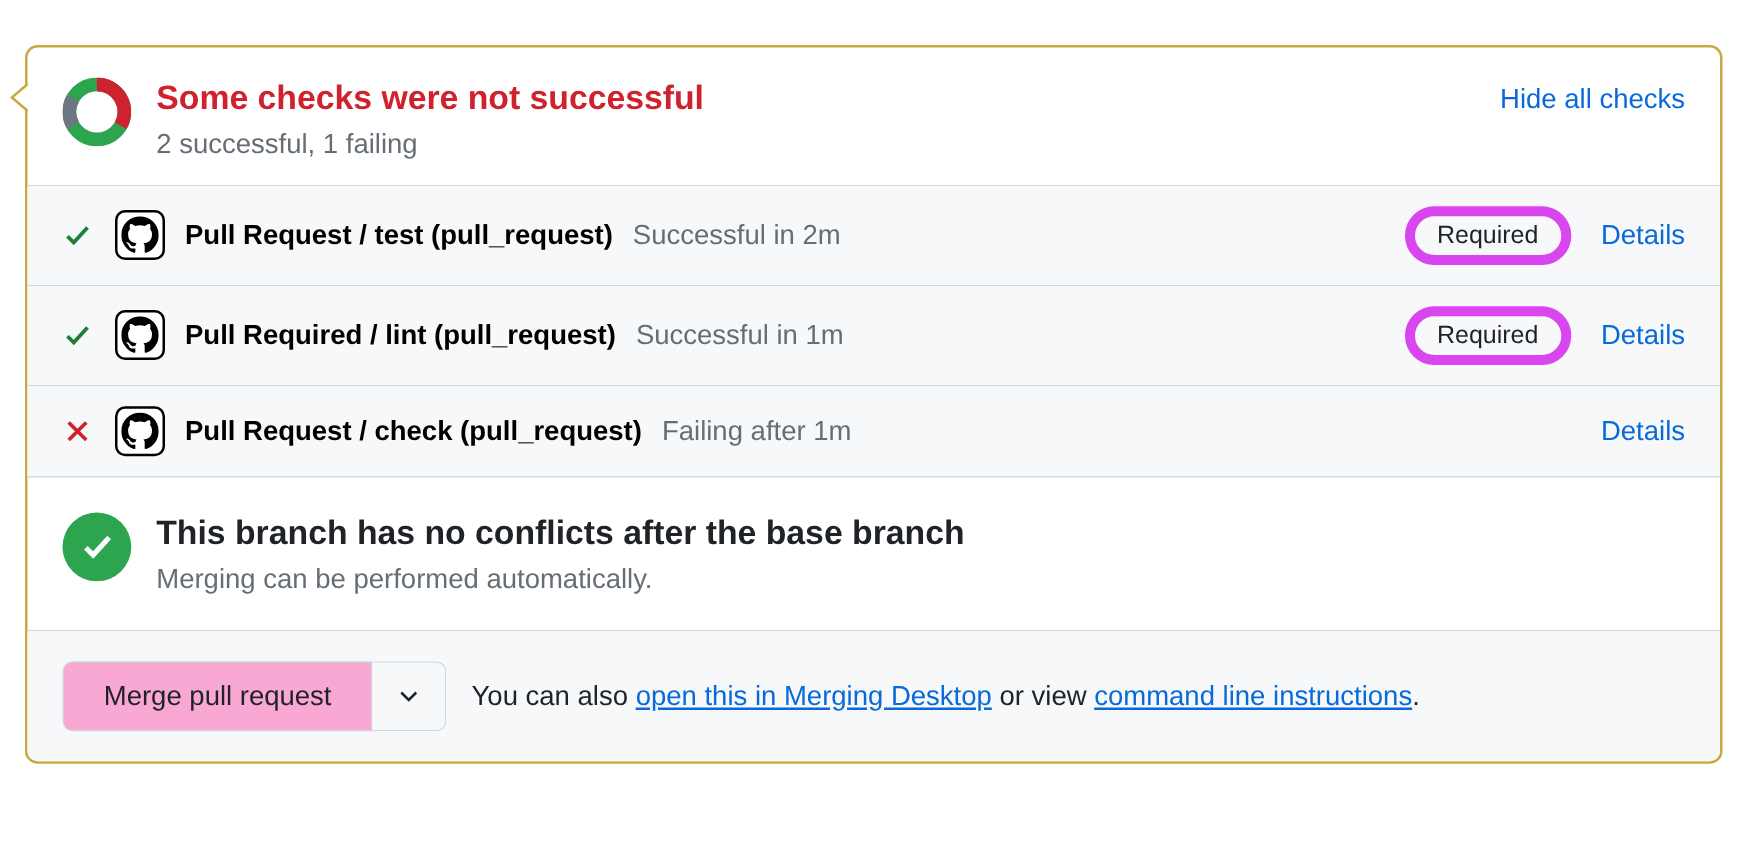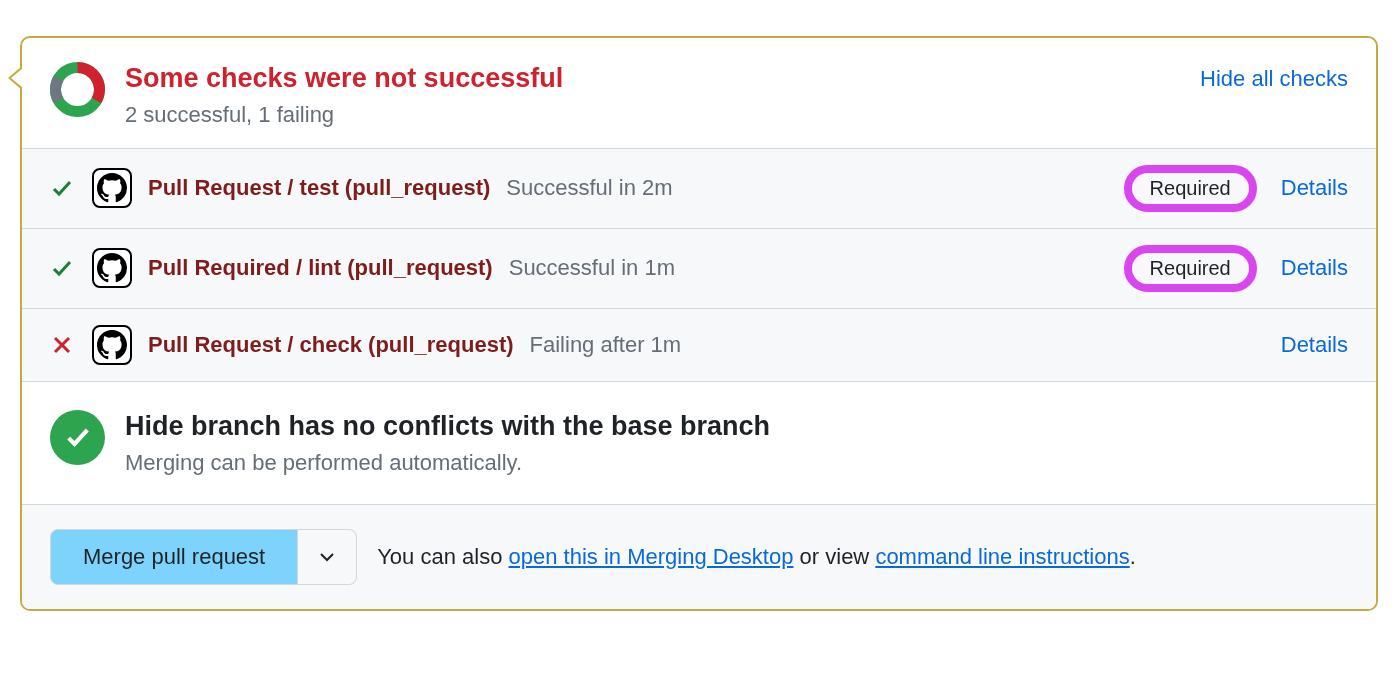--- a/index.html
+++ b/index.html
@@ -113,21 +113,21 @@
       align-items: center;
       justify-content: center;
     }
     .gh-avatar svg {
       width: 30px;
       height: 30px;
     }
     .check-name {
       font-size: 22px;
       font-weight: 600;
-      color: #7f1d1d;
+      color: #000000;
       margin-right: 16px;
     }
     .check-status {
       font-size: 22px;
       color: #656d76;
       flex: 1;
     }
     .required-badge {
       font-size: 20px;
       color: #1f2328;
@@ -184,21 +184,21 @@
       border-radius: 0 0 8px 8px;
     }
     .merge-btn-group {
       display: flex;
       margin-right: 20px;
     }
     .merge-btn {
       font-size: 22px;
       font-weight: 500;
       color: #1f2328;
-      background: #7dd3fc;
+      background: #f9a8d4;
       border: 1px solid #d0d7de;
       border-radius: 8px 0 0 8px;
       padding: 14px 32px;
       cursor: pointer;
     }
     .merge-dropdown-btn {
       background: #f6f8fa;
       border: 1px solid #d0d7de;
       border-left: none;
       border-radius: 0 8px 8px 0;
@@ -297,21 +297,21 @@
 
   </div>
 
   <div class="conflicts-section">
     <div class="success-circle">
       <svg viewBox="0 0 24 24" fill="none" stroke-width="3.5">
           <polyline points="4,13 9,18 20,6"></polyline>
         </svg>
     </div>
     <div>
-      <div class="conflicts-title">Hide branch has no conflicts with the base branch</div>
+      <div class="conflicts-title">This branch has no conflicts after the base branch</div>
       <div class="conflicts-subtitle">Merging can be performed automatically.</div>
     </div>
   </div>
 
   <div class="merge-footer">
     <div class="merge-btn-group">
       <button class="merge-btn">Merge pull request</button>
       <button class="merge-dropdown-btn">
         <svg viewBox="0 0 14 10">
             <path d="M1 2 L7 8 L13 2" fill="none" stroke="#1f2328" stroke-width="2"></path>

